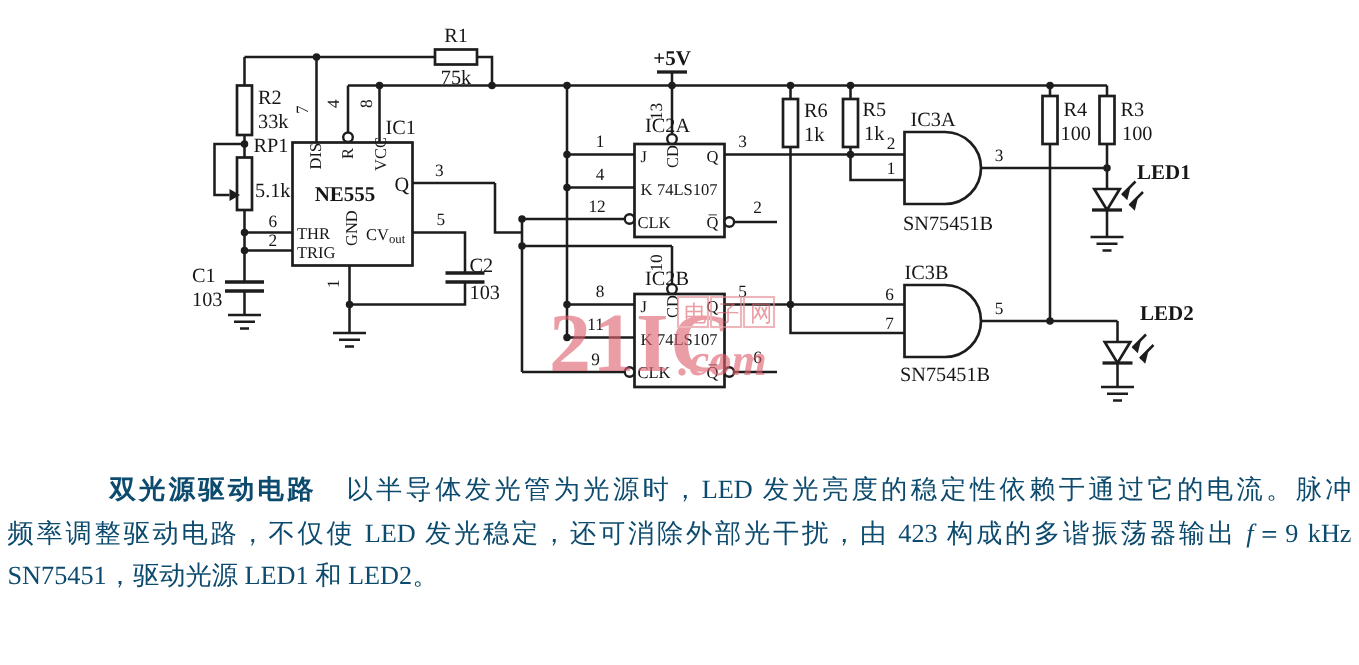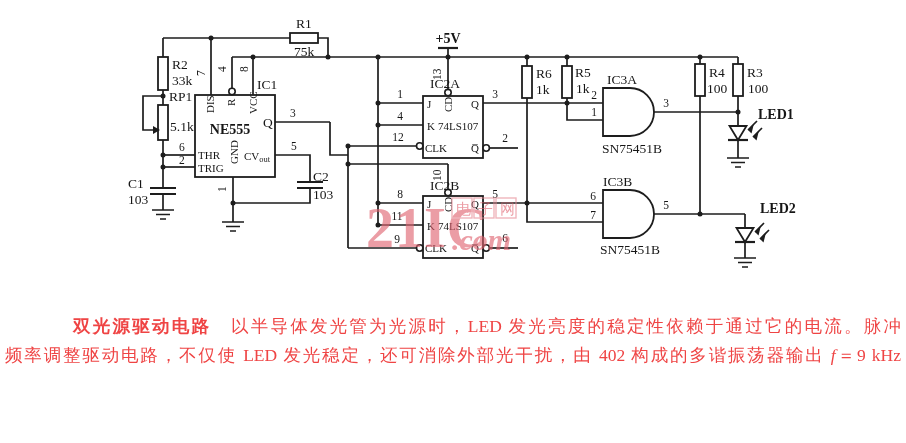--- a/index.html
+++ b/index.html
@@ -12,21 +12,21 @@
   .comp{stroke:#1d1d1d;stroke-width:1.8;fill:#ffffff;}
   .dot{fill:#1d1d1d;stroke:none;}
   .bub{stroke:#1d1d1d;stroke-width:1.6;fill:#ffffff;}
   .pin{font-size:11.5px;}
   .nm{font-size:11px;}
   .lbl{font-size:13.5px;}
   .big{font-size:14px;font-weight:600;}
   .wm{opacity:0.62;}
   .wm text{fill:#e0626f;}
   .wm rect{stroke:#e58893;fill:none;stroke-width:1.4;}
-  .caption{padding:10px 5px 0 5px;font-size:17.5px;line-height:28.5px;color:#ef4444;font-family:Liberation Serif, serif;}
+  .caption{padding:10px 5px 0 5px;font-size:17.5px;line-height:28.5px;color:#0c4a6e;font-family:Liberation Serif, serif;}
   .cap-line{white-space:nowrap;text-align:justify;}
   .cap-just{text-align-last:justify;}
   .cap-line.first{padding-left:68px;}
   .cap-title{font-weight:bold;}
   .cap-f{font-style:italic;}
 </style>
 </head>
 <body>
 
 <div class="page">
@@ -282,16 +282,17 @@
     <rect x="452" y="198" width="20" height="20"></rect>
         <rect x="474" y="198" width="20" height="20"></rect>
         <rect x="496" y="198" width="20" height="20"></rect>
     <text x="456" y="214" font-size="15" letter-spacing="7">电子网</text>
     <text x="452" y="250" font-size="30" font-style="italic" font-weight="bold">.com</text>
   </g>
 </svg>
 
 <div class="caption">
   <div class="cap-line cap-just first"><span class="cap-title">双光源驱动电路</span><span>　以半导体发光管为光源时，LED 发光亮度的稳定性依赖于通过它的电流。脉冲</span></div>
-  <div class="cap-line cap-just"><span>频率调整驱动电路，不仅使 LED 发光稳定，还可消除外部光干扰，由 402 构成的多谐振荡器输出 </span><span class="cap-f">f</span><span>＝9 kHz</span></div>
+  <div class="cap-line cap-just"><span>频率调整驱动电路，不仅使 LED 发光稳定，还可消除外部光干扰，由 423 构成的多谐振荡器输出 </span><span class="cap-f">f</span><span>＝9 kHz</span></div>
+  <div class="cap-line">SN75451，驱动光源 LED1 和 LED2。</div>
 </div>
 
 </div>
 
 </body></html>

